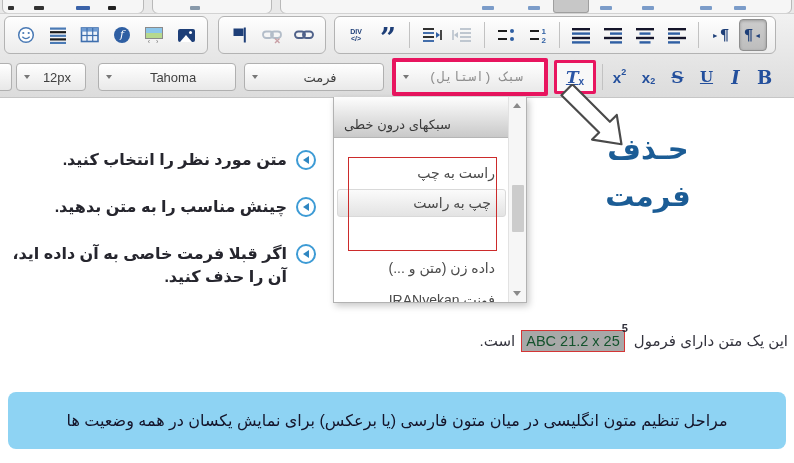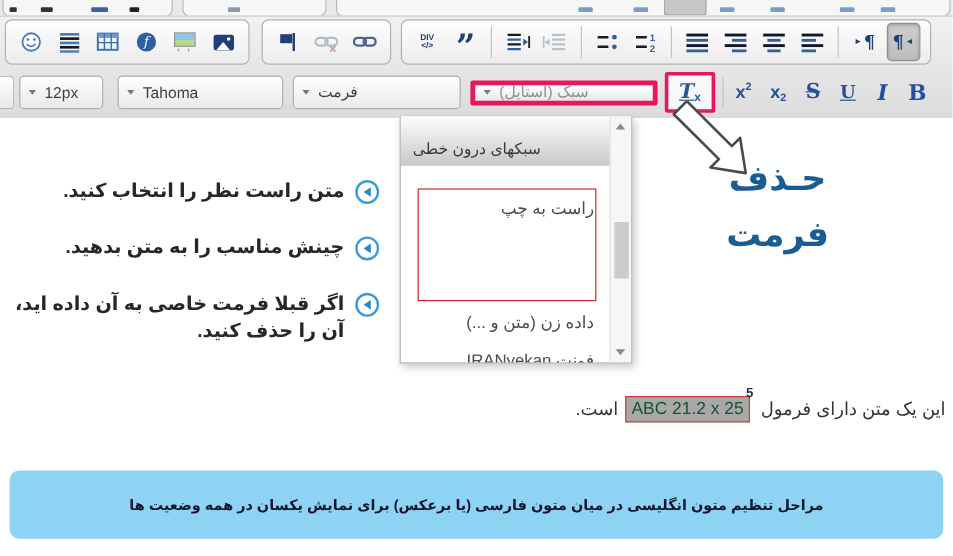--- a/index.html
+++ b/index.html
@@ -34,23 +34,23 @@
   .quote{font-family:"DejaVu Serif",serif;font-weight:bold;font-size:28px;color:#1e3f78;line-height:14px;position:relative;top:4px;}
   .pilc{color:#1e3f78;font-weight:bold;display:flex;align-items:center;}
   .pilc .tri{font-size:7px;margin:0 1px;} .pilc .p{font-family:"DejaVu Serif",serif;font-size:15px;}
   
   .row2{position:absolute;top:57px;left:0;right:0;height:40px;display:flex;align-items:center;}
   .fragBtn{width:12px;height:28px;border:1px solid #b0b0b0;border-left:none;border-radius:0 4px 4px 0;
            background:linear-gradient(#fff,#e8e8e8);margin-right:4px;box-sizing:border-box;}
   .selbtn{height:28px;display:flex;align-items:center;background:linear-gradient(#fff,#e9e9e9);
           border:1px solid #b0b0b0;border-radius:4px;box-sizing:border-box;}
   .caret{width:0;height:0;border-left:3.5px solid transparent;border-right:3.5px solid transparent;border-top:4px solid #777;margin:0 7px;flex:0 0 auto;}
-  .selbtn .lbl{flex:1;text-align:left;font-size:13px;color:#3f3f3f;padding-right:8px;direction:rtl;}
+  .selbtn .lbl{flex:1;text-align:center;font-size:13px;color:#3f3f3f;padding-right:8px;direction:rtl;}
   #fontSize{width:70px;margin-right:12px;} #fontName{width:138px;margin-right:8px;} #fmtSel{width:140px;margin-right:8px;}
-  #styleSel{width:156px;height:21px;border:4px solid #e8155f;border-radius:2px;margin-right:6px;}
+  #styleSel{width:156px;height:38px;border:4px solid #e8155f;border-radius:2px;margin-right:6px;font-family:Liberation Mono, monospace;}
   #styleSel .lbl{color:#8f8f8f;}
   #txBtn{width:42px;height:34px;border:3px solid #e8155f;border-radius:2px;background:#f8f8f8;
          display:flex;align-items:center;justify-content:center;box-sizing:border-box;margin-right:4px;}
   .gbtn{width:29px;height:28px;display:flex;align-items:center;justify-content:center;color:#234f9c;}
   .tT{font-family:"DejaVu Serif",serif;font-style:italic;font-weight:bold;font-size:17px;text-decoration:underline;color:#2a55a5;}
   .txsub{font-size:10px;font-weight:bold;color:#2a55a5;position:relative;bottom:-4px;}
   .gx{font-weight:bold;font-size:15px;} .gsup{font-size:9px;font-weight:bold;position:relative;top:-5px;}
   .gsub{font-size:9px;font-weight:bold;position:relative;bottom:-4px;}
   .gS{font-family:"DejaVu Serif",serif;font-weight:bold;font-size:17px;text-decoration:line-through;}
   .gU{font-family:"DejaVu Serif",serif;font-weight:bold;font-size:15px;text-decoration:underline;}
@@ -85,21 +85,21 @@
                 border-right:6px solid #2e86c1;margin-right:1px;}
   
   #formula{position:absolute;right:6px;top:330px;direction:rtl;font-size:15px;color:#33333d;
            display:flex;align-items:center;gap:6px;}
   .selWrap{display:inline-flex;align-items:flex-start;}
   .selBox{background:#a8a8a8;color:#14532d;padding:2px 4px;border:1.6px solid #d43535;font-size:14.5px;}
   .sup5{color:#2f2f3a;font-size:11px;font-weight:600;position:relative;top:-8px;margin-left:-3px;}
   
   #footer{position:absolute;left:8px;top:392px;width:778px;height:57px;background:#8ed3f3;border-radius:8px;
           display:flex;align-items:center;justify-content:center;direction:rtl;
-          font-size:12px;font-weight:bold;color:#14142a;box-sizing:border-box;padding:0 14px;text-align:center;}
+          font-size:16px;font-weight:normal;color:#14142a;box-sizing:border-box;padding:0 14px;text-align:center;}
   svg{display:block;}
 </style>
 </head>
 <body>
 
 <div id="screen">
 
   <div class="toolbar">
 
     <div class="row0">
@@ -320,20 +320,21 @@
       </div>
       <div class="gbtn">
         <span class="gB">B</span>
       </div>
     </div>
   </div>
 
   <div id="dropdown">
     <div class="ddHeader">سبکهای درون خطی</div>
     <div class="ddItem" style="top:63px;">راست به چپ</div>
+    <div class="ddItem ddSelected" style="top:92px;">چپ به راست</div>
     <div class="ddItem" style="top:158px;">داده زن (متن و ...)</div>
     <div class="ddItem" style="top:190px;">فونت IRANyekan</div>
     <div id="ddScroll">
       <div class="ddArrowUp"></div>
       <div class="ddArrowDn"></div>
       <div id="ddThumb"></div>
     </div>
   </div>
   <div id="ddRedbox"></div>
 
@@ -341,21 +342,21 @@
     <polygon points="5,10 39.5,44.3 33.1,50.7 60,55 55.7,28.1 49.4,34.4 15,0" fill="#ffffff" stroke="#4a4a4a" stroke-width="2" stroke-linejoin="round"></polygon>
   </svg>
   <div id="hazf">
     <div>حـذف</div>
     <div>فرمت</div>
   </div>
 
   <div id="bullets">
     <div class="bItem">
       <span class="bIcon"></span>
-      <span>متن راست نظر را انتخاب کنید.</span>
+      <span>متن مورد نظر را انتخاب کنید.</span>
     </div>
     <div class="bItem">
       <span class="bIcon"></span>
       <span>چینش مناسب را به متن بدهید.</span>
     </div>
     <div class="bItem">
       <span class="bIcon"></span>
       <span>اگر قبلا فرمت خاصی به آن داده اید، آن را حذف کنید.</span>
     </div>
   </div>

